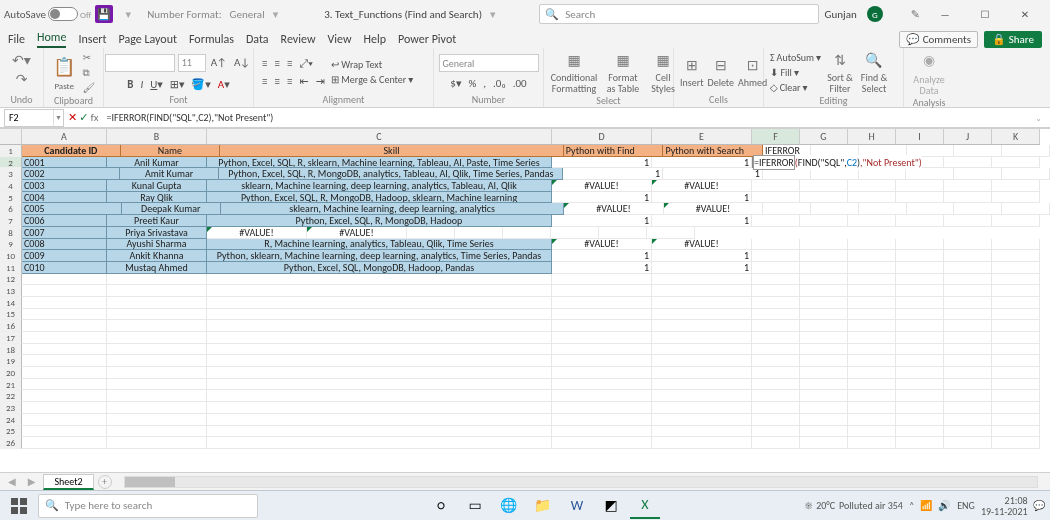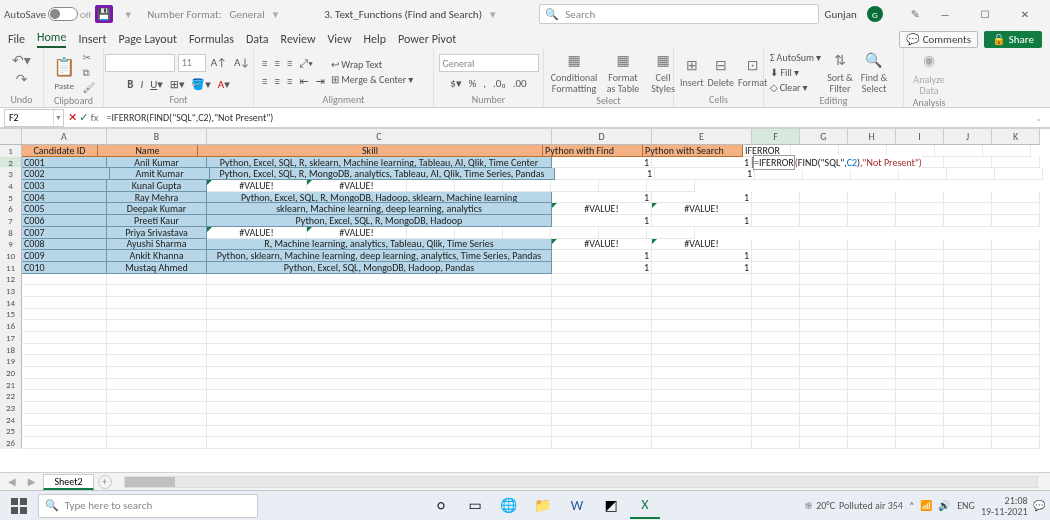--- a/index.html
+++ b/index.html
@@ -234,21 +234,21 @@
       <div class="stack" style="align-items:center;">
           <span class="icon-btn">⊞</span>
           <span class="biglabel">Insert</span>
         </div>
       <div class="stack" style="align-items:center;">
           <span class="icon-btn">⊟</span>
           <span class="biglabel">Delete</span>
         </div>
       <div class="stack" style="align-items:center;">
           <span class="icon-btn">⊡</span>
-          <span class="biglabel">Format</span>
+          <span class="biglabel">Ahmed</span>
         </div>
     </div>
     <div class="group-label">Cells</div>
   </div>
   <div class="group" style="width:140px;">
     <div class="group-body">
       <div class="stack" style="font-size:10px;">
         <span class="editing-b">Σ <span>AutoSum</span> ▾</span>
         <span class="editing-b">⬇ <span>Fill</span> ▾</span>
         <span class="editing-b">◇ <span>Clear</span> ▾</span>
@@ -328,89 +328,90 @@
         <div class="ch" style="width: 100px;">E</div>
         <div class="ch active" style="width: 48px;">F</div>
         <div class="ch" style="width: 48px;">G</div>
         <div class="ch" style="width: 48px;">H</div>
         <div class="ch" style="width: 48px;">I</div>
         <div class="ch" style="width: 48px;">J</div>
         <div class="ch" style="width: 48px;">K</div>
       </div>
     <div class="grid" id="grid">
         <div class="grid-row">
-          <div class="cell header-cell" style="width: 76px;">Candidate ID</div>
+          <div class="cell header-cell" style="width: 99px; font-weight: bold;">Candidate ID</div>
           <div class="cell header-cell" style="width: 100px;">Name</div>
           <div class="cell header-cell" style="width: 345px;">Skill</div>
           <div class="cell header-cell l" style="width: 100px;">Python with Find</div>
           <div class="cell header-cell l" style="width: 100px;">Python with Search</div>
           <div class="cell  l" style="width: 48px; overflow: visible;">
             <span>IFERROR</span>
           </div>
           <div class="cell " style="width: 48px;"></div>
           <div class="cell " style="width: 48px;"></div>
           <div class="cell " style="width: 48px;"></div>
           <div class="cell " style="width: 48px;"></div>
           <div class="cell " style="width: 48px;"></div>
         </div>
         <div class="grid-row">
           <div class="cell data-cell l" style="width: 85px;">C001</div>
           <div class="cell data-cell" style="width: 100px;">Anil Kumar</div>
-          <div class="cell data-cell" style="width: 345px;">Python, Excel, SQL, R, sklearn, Machine learning, Tableau, AI, Qlik, Time Center</div>
+          <div class="cell data-cell" style="width: 345px;">Python, Excel, SQL, R, sklearn, Machine learning, Tableau, AI, Paste, Time Series</div>
           <div class="cell  r" style="width: 100px;">1</div>
           <div class="cell  r" style="width: 100px;">1</div>
           <div class="cell  l" style="width: 48px; position: relative; overflow: visible; border: 1px solid rgb(136, 136, 136); background: rgb(255, 255, 255);">
             <span class="formula-overlay" style="left: 0px;"><span class="fn-box">=IFERROR</span><span class="fbrick">(</span><span class="fn-name">FIND("SQL",</span><span class="fblue">C2</span><span class="fn-name">)</span><span class="fbrick">,"Not Present")</span></span>
           </div>
           <div class="cell " style="width: 48px;"></div>
           <div class="cell " style="width: 48px;"></div>
           <div class="cell " style="width: 48px;"></div>
           <div class="cell " style="width: 48px;"></div>
           <div class="cell " style="width: 48px;"></div>
         </div>
         <div class="grid-row">
-          <div class="cell data-cell l" style="width: 88px;">C002</div>
+          <div class="cell data-cell l" style="width: 98px;">C002</div>
           <div class="cell data-cell" style="width: 100px;">Amit Kumar</div>
           <div class="cell data-cell" style="width: 345px;">Python, Excel, SQL, R, MongoDB, analytics, Tableau, AI, Qlik, Time Series, Pandas</div>
           <div class="cell  r" style="width: 100px;">1</div>
           <div class="cell  r" style="width: 100px;">1</div>
           <div class="cell  l" style="width: 48px;"></div>
           <div class="cell " style="width: 48px;"></div>
           <div class="cell " style="width: 48px;"></div>
           <div class="cell " style="width: 48px;"></div>
           <div class="cell " style="width: 48px;"></div>
           <div class="cell " style="width: 48px;"></div>
         </div>
         <div class="grid-row">
           <div class="cell data-cell l" style="width: 85px;">C003</div>
           <div class="cell data-cell" style="width: 100px;">Kunal Gupta</div>
+          <div class="cell data-cell" style="width: 345px;">sklearn, Machine learning, deep learning, analytics, Tableau, AI, Qlik</div>
           <div class="cell  tri" style="width: 100px;">#VALUE!</div>
           <div class="cell  tri" style="width: 100px;">#VALUE!</div>
           <div class="cell  l" style="width: 48px;"></div>
           <div class="cell " style="width: 48px;"></div>
           <div class="cell " style="width: 48px;"></div>
           <div class="cell " style="width: 48px;"></div>
           <div class="cell " style="width: 48px;"></div>
           <div class="cell " style="width: 48px;"></div>
         </div>
         <div class="grid-row">
           <div class="cell data-cell l" style="width: 85px;">C004</div>
-          <div class="cell data-cell" style="width: 100px;">Ray Mehra</div>
+          <div class="cell data-cell" style="width: 100px;">Ray Qlik</div>
           <div class="cell data-cell" style="width: 345px;">Python, Excel, SQL, R, MongoDB, Hadoop, sklearn, Machine learning</div>
           <div class="cell  r" style="width: 100px;">1</div>
           <div class="cell  r" style="width: 100px;">1</div>
           <div class="cell  l" style="width: 48px;"></div>
           <div class="cell " style="width: 48px;"></div>
           <div class="cell " style="width: 48px;"></div>
           <div class="cell " style="width: 48px;"></div>
           <div class="cell " style="width: 48px;"></div>
           <div class="cell " style="width: 48px;"></div>
         </div>
         <div class="grid-row">
-          <div class="cell data-cell l" style="width: 85px;">C005</div>
+          <div class="cell data-cell l" style="width: 100px;">C005</div>
           <div class="cell data-cell" style="width: 100px;">Deepak Kumar</div>
           <div class="cell data-cell" style="width: 345px;">sklearn, Machine learning, deep learning, analytics</div>
           <div class="cell  tri" style="width: 100px;">#VALUE!</div>
           <div class="cell  tri" style="width: 100px;">#VALUE!</div>
           <div class="cell  l" style="width: 48px;"></div>
           <div class="cell " style="width: 48px;"></div>
           <div class="cell " style="width: 48px;"></div>
           <div class="cell " style="width: 48px;"></div>
           <div class="cell " style="width: 48px;"></div>
           <div class="cell " style="width: 48px;"></div>

